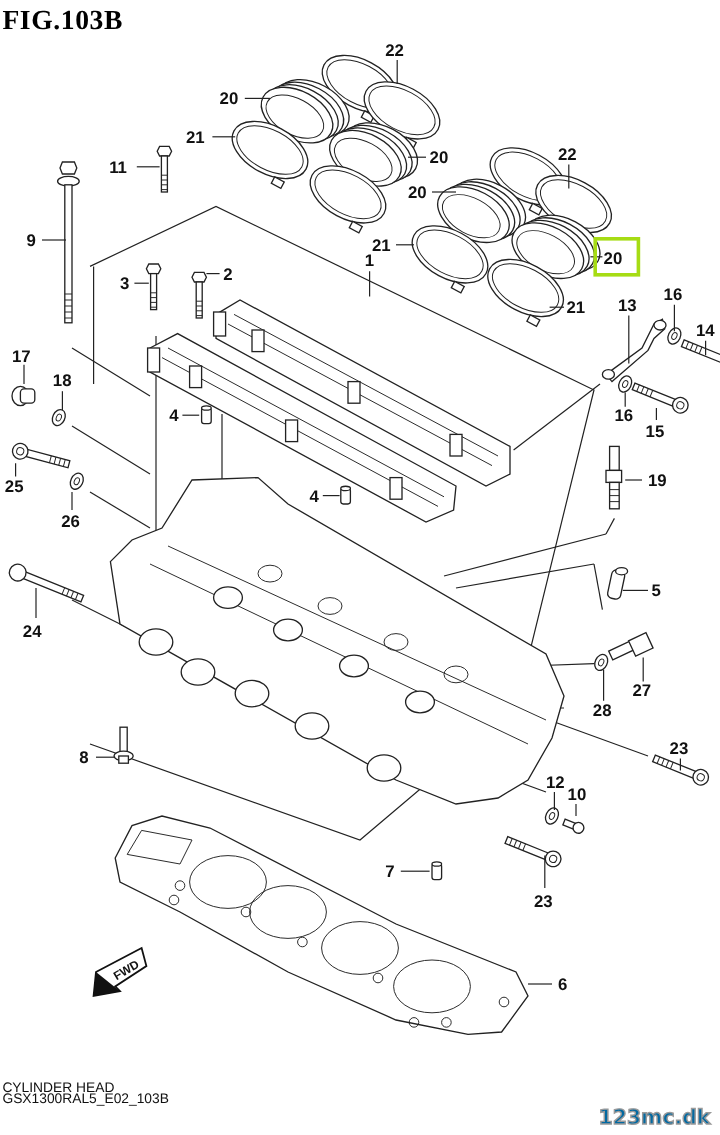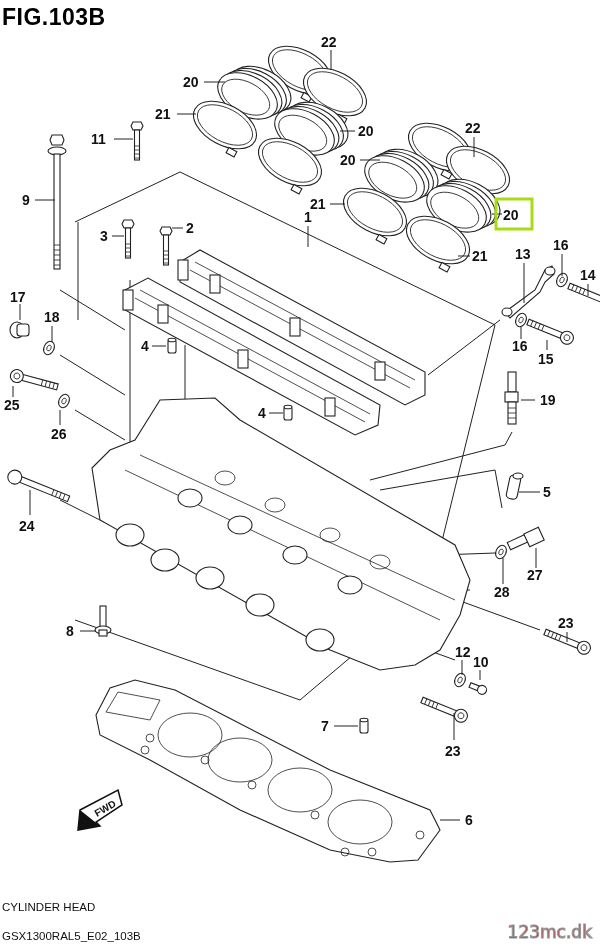--- a/index.html
+++ b/index.html
@@ -1,20 +1,20 @@
 <!DOCTYPE html>
 <html><head>
 <meta charset="utf-8">
 <style>
   html, body { margin:0; padding:0; background:#ffffff; }
   body { width:600px; height:946px; position:relative; overflow:hidden; font-family:"Liberation Sans", sans-serif; }
-  #fig-title { position:absolute; left:2px; top:4px; font-family:Liberation Sans, sans-serif; font-weight:bold; font-size:23px; letter-spacing:0.5px; color:#000; }
-  #model-code { position:absolute; left:2px; top:930px; font-size:11.5px; color:#111; }
+  #fig-title { position:absolute; left:2px; top:4px; font-family:Liberation Serif, serif; font-weight:bold; font-size:23px; letter-spacing:0.5px; color:#000; }
+  #model-code { position:absolute; left:2px; top:910px; font-size:11.5px; color:#111; }
   #section-name { position:absolute; left:2px; top:901px; font-size:11.5px; color:#111; }
-  #watermark { position:absolute; right:8px; top:922px; font-family:"DejaVu Sans", sans-serif; font-weight:normal; font-size:17px; color:#b91c1c;
+  #watermark { position:absolute; right:8px; top:922px; font-family:"DejaVu Sans", sans-serif; font-weight:bold; font-size:17px; color:#0369a1;
      -webkit-text-stroke:1.2px #9a9a9a; letter-spacing:0px;margin-left:12px; }
   svg#diagram { position:absolute; left:0; top:0; }
   .lbl { font-family:"Liberation Sans", sans-serif; font-weight:bold; font-size:14px; fill:#111; }
   .lead { stroke:#222; stroke-width:1; fill:none; }
   .part { stroke:#222; stroke-width:1.1; fill:#fff; }
   .thin { stroke:#222; stroke-width:0.8; fill:none; }
   .hl { fill:none; stroke:#a6dc14; stroke-width:3; }
 </style>
 </head>
 <body>

